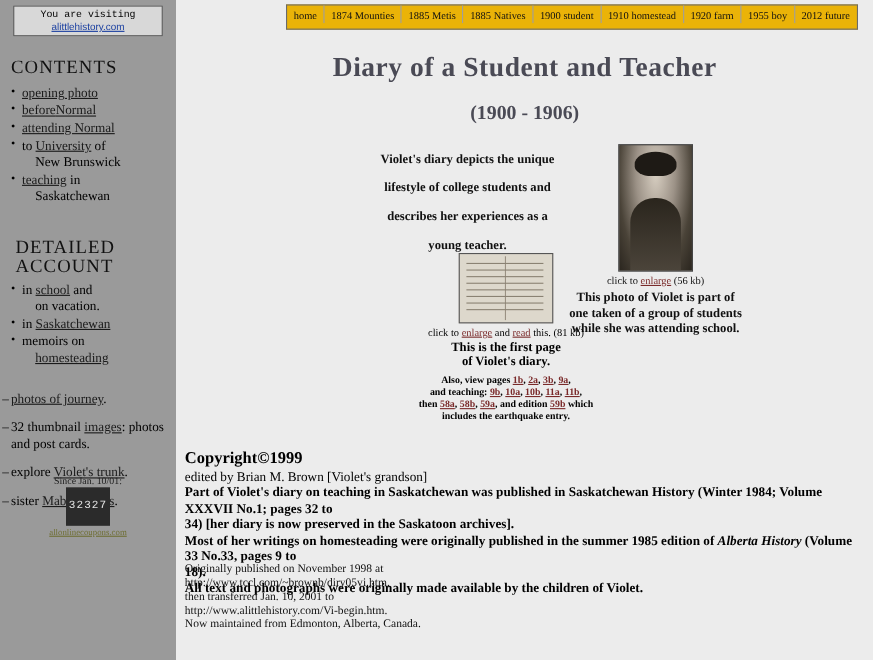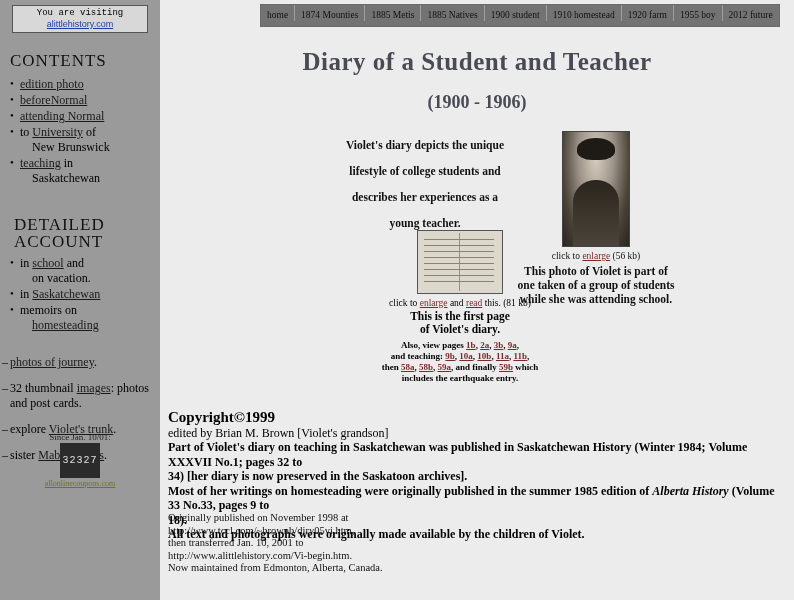--- a/index.html
+++ b/index.html
@@ -140,21 +140,21 @@
     background: #ececec;
   }
 
   
   #navbar {
     position: absolute;
     left: 100px;
     top: 4px;
     height: 21px;
     display: flex;
-    background: #737373;
+    background: #eab308;
     border: 1px solid #6a6a6a;
   }
   .nav-item {
     font-family: "Liberation Serif", serif;
     font-size: 9.5px;
     color: #111;
     padding: 5px 6px 0 6px;
     border-right: 1px solid #9e9e9e;
     white-space: nowrap;
     height: 16px;
@@ -338,21 +338,21 @@
 
     <div class="visit-box">
       <div class="l1">You are visiting</div>
       <div class="l2">alittlehistory.com</div>
     </div>
 
     <div class="sb-head">CONTENTS</div>
 
     <ul class="sb-list">
       <li>
-        <span class="lnk">edition photo</span>
+        <span class="lnk">opening photo</span>
       </li>
       <li>
         <span class="lnk">before</span><span class="lnk">Normal</span>
       </li>
       <li>
         <span class="lnk">attending Normal</span>
       </li>
       <li>
         <span>to </span><span class="lnk">University</span><span> of</span>
         <span class="sb-sub">New Brunswick</span>
@@ -461,21 +461,21 @@
         <div>of Violet's diary.</div>
       </div>
       <div class="cap-tiny">
         <div>
           <span>Also, view pages </span><a class="lk">1b</a>, <a class="lk">2a</a>, <a class="lk">3b</a>, <a class="lk">9a</a>,
         </div>
         <div>
           <span>and teaching: </span><a class="lk">9b</a>, <a class="lk">10a</a>, <a class="lk">10b</a>, <a class="lk">11a</a>, <a class="lk">11b</a>,
         </div>
         <div>
-          <span>then </span><a class="lk">58a</a>, <a class="lk">58b</a>, <a class="lk">59a</a>, <span>and finally </span><a class="lk">59b</a><span> which</span>
+          <span>then </span><a class="lk">58a</a>, <a class="lk">58b</a>, <a class="lk">59a</a>, <span>and edition </span><a class="lk">59b</a><span> which</span>
         </div>
         <div>includes the earthquake entry.</div>
       </div>
     </div>
 
     <div class="copy-block">
       <div class="copy-title">Copyright©1999</div>
       <div>edited by Brian M. Brown [Violet's grandson]</div>
       <div class="b">
         <span>Part of Violet's diary on teaching in Saskatchewan was published in Saskatchewan History (Winter 1984; Volume XXXVII No.1; pages 32 to</span><br>

